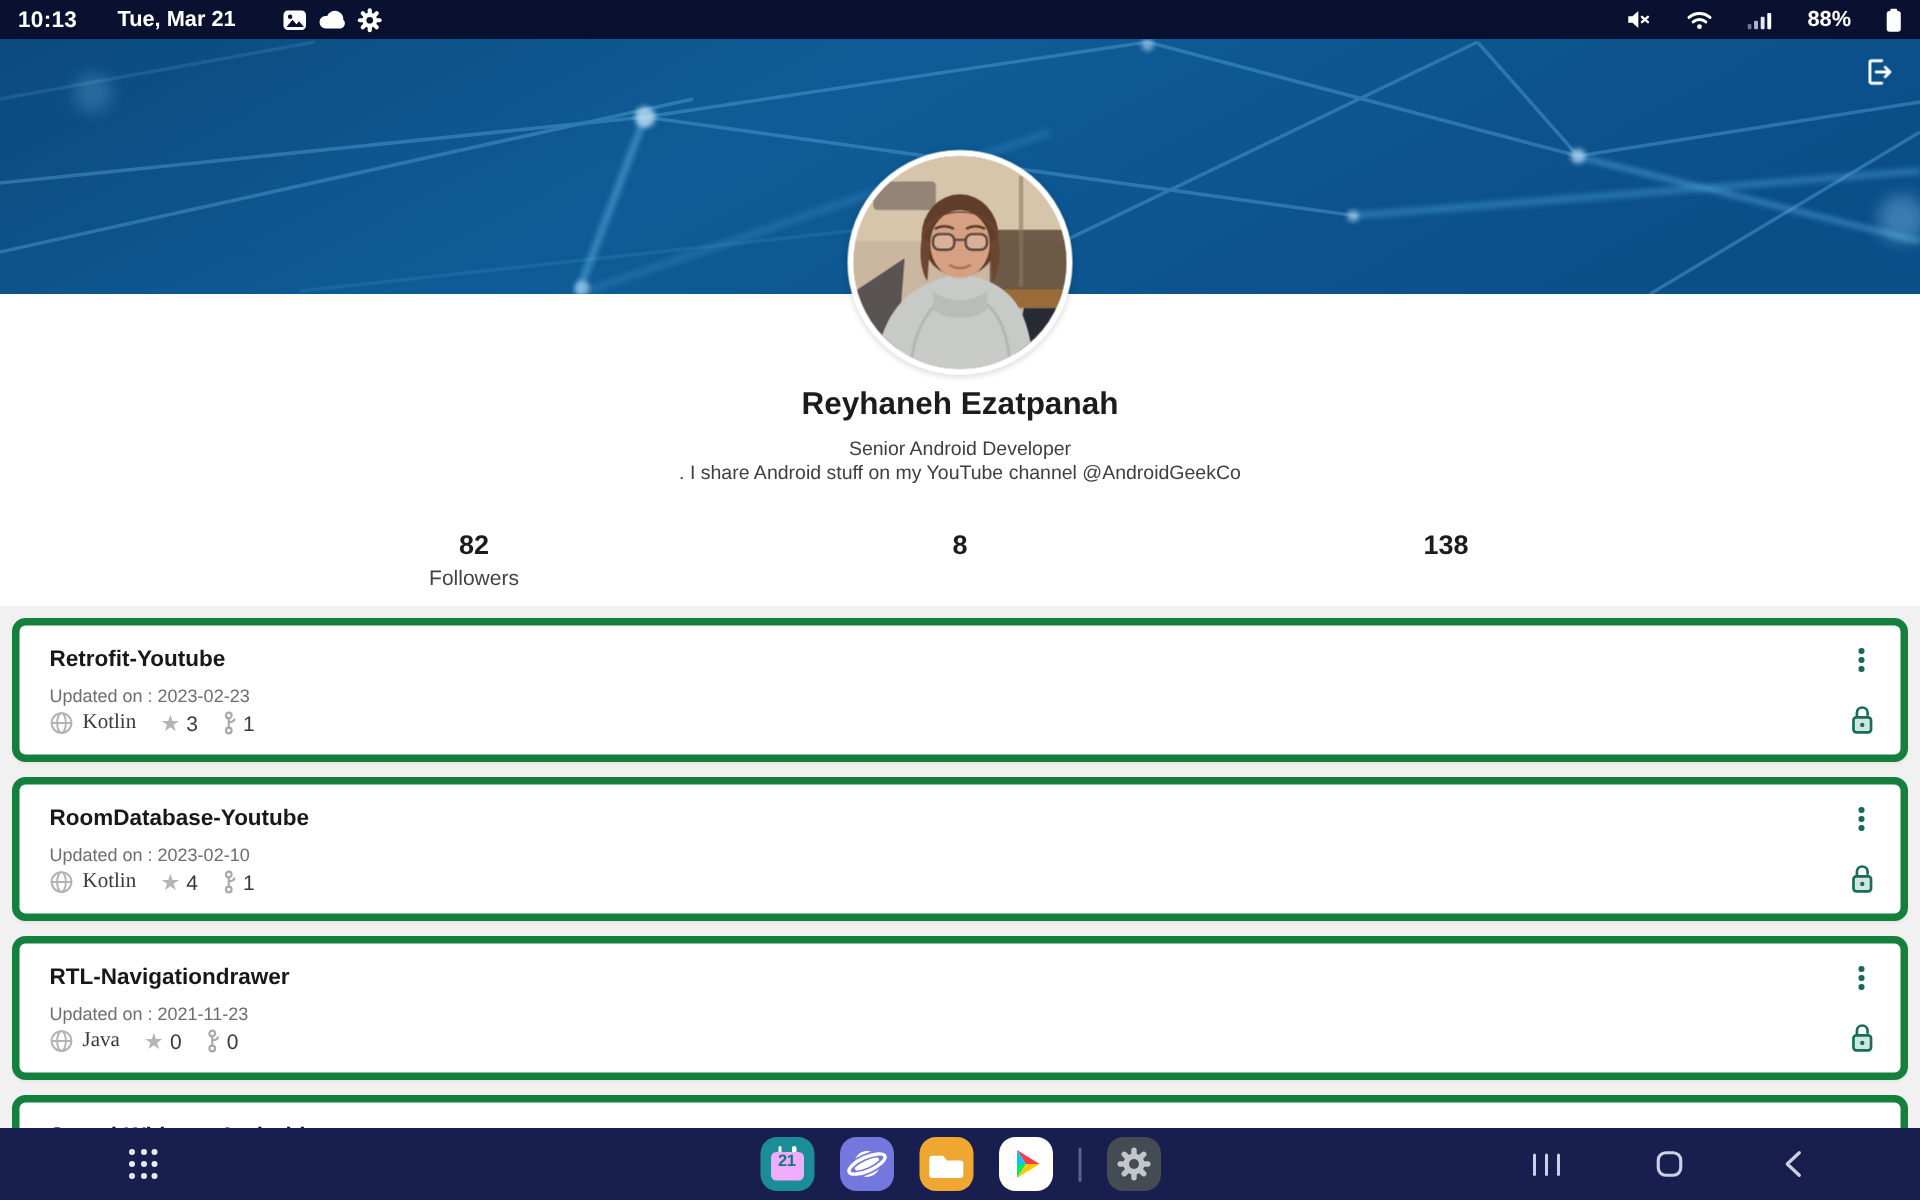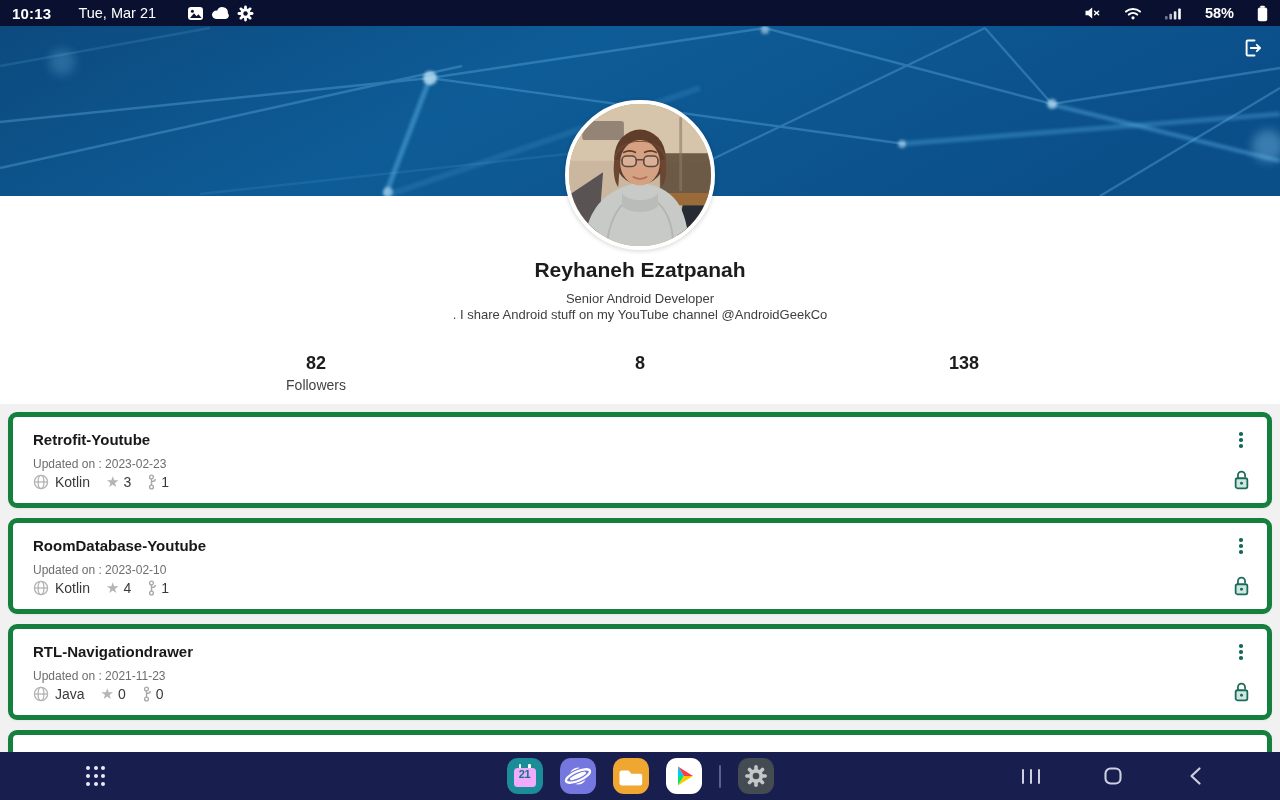--- a/index.html
+++ b/index.html
@@ -6,21 +6,21 @@
   html,body { width:1280px; height:800px; overflow:hidden; }
   body { font-family:"Liberation Sans","DejaVu Sans",sans-serif; background:#000; }
   .screen { position:relative; width:1280px; height:800px; background:#fff; overflow:hidden;
             --status-bg:#0a1130; --nav-bg:#181f4e; --accent:#14695a; }
 
   
   .status-bar { height:26px; background:var(--status-bg); display:flex; align-items:center;
                 justify-content:space-between; padding:0 12px; color:#fff; }
   .sb-left, .sb-right { display:flex; align-items:center; gap:23px; }
   .sb-time { font-size:15px; font-weight:700; letter-spacing:.2px; }
-  .sb-date { font-size:14.5px; font-weight:400; margin-left:4px; }
+  .sb-date { font-size:14.5px; font-weight:700; margin-left:4px; }
   .sb-noti { display:flex; align-items:center; gap:7px; margin-left:8px; }
   .sb-batt-text { font-size:14.5px; font-weight:600; }
 
   
   .header { position:relative; height:170px; overflow:hidden; background:#0e5a94; }
   .header svg.plexus { position:absolute; inset:0; width:100%; height:100%; }
   .logout-btn { position:absolute; top:7px; right:13px; width:30px; height:30px; background:none;
                 border:none; cursor:pointer; display:flex; align-items:center; justify-content:center; }
 
   
@@ -41,21 +41,21 @@
 
   
   .repo-area { height:348px; background:#f1f1f2; padding:8px 8px 0; overflow:hidden; }
   .repo-card { height:96px; background:#fff; border:5px solid #15803d; border-radius:9px;
                margin-bottom:10px; display:flex; padding:13px 15px 12px 20px;
                box-shadow:0 1px 2px rgba(0,0,0,.05); }
   .repo-main { flex:1; display:flex; flex-direction:column; }
   .repo-name { font-size:15px; font-weight:700; color:#181818; line-height:19px; }
   .repo-updated { font-size:12px; color:#6d6d6d; margin-top:8px; }
   .repo-meta { display:flex; align-items:center; margin-top:auto; font-size:14px; color:#393939; }
-  .repo-meta .lang { margin-left:6px; }
+  .repo-meta .lang { margin-left:6px;font-family:Liberation Serif, serif; }
   .repo-meta .star-glyph { margin-left:16px; font-size:15px; color:#b5b5b5; }
   .repo-meta .star-count { margin-left:4px; }
   .repo-meta .fork-icon { margin-left:14px; }
   .repo-meta .fork-count { margin-left:3px; }
   .repo-side { width:22px; display:flex; flex-direction:column; justify-content:space-between;
                align-items:center; }
   .menu-btn { background:none; border:none; cursor:pointer; padding:2px; display:flex;
               flex-direction:column; gap:2.6px; align-items:center; }
   .menu-btn i { width:3.6px; height:3.6px; border-radius:50%; background:var(--accent); display:block; }
 
@@ -125,21 +125,21 @@
         <path d="M2 5.6 a10.5 10.5 0 0 1 14 0" fill="none" stroke="#fff" stroke-width="2" stroke-linecap="round"></path>
         <path d="M4.8 8.6 a6.3 6.3 0 0 1 8.4 0" fill="none" stroke="#fff" stroke-width="2" stroke-linecap="round"></path>
         <circle cx="9" cy="11.8" r="1.6" fill="#fff"></circle>
       </svg>
       <svg width="17" height="14" viewBox="0 0 17 14">
         <rect x="0" y="10" width="2.6" height="3.5" rx="0.8" fill="#6e7694"></rect>
         <rect x="4.4" y="7.8" width="2.6" height="5.7" rx="0.8" fill="#aeb3c6"></rect>
         <rect x="8.8" y="5.2" width="2.6" height="8.3" rx="0.8" fill="#e6e8f0"></rect>
         <rect x="13.2" y="2.6" width="2.6" height="10.9" rx="0.8" fill="#ffffff"></rect>
       </svg>
-      <span class="sb-batt-text">58%</span>
+      <span class="sb-batt-text">88%</span>
       <svg width="11" height="17" viewBox="0 0 11 17">
         <rect x="3.2" y="0.8" width="4.6" height="2" rx="0.8" fill="#fff"></rect>
         <rect x="0.8" y="2.4" width="9.4" height="13.8" rx="2" fill="#fff"></rect>
       </svg>
     </div>
   </div>
 
   <div class="header">
     <svg class="plexus" viewBox="0 0 1280 170" preserveAspectRatio="none">
       <defs>

